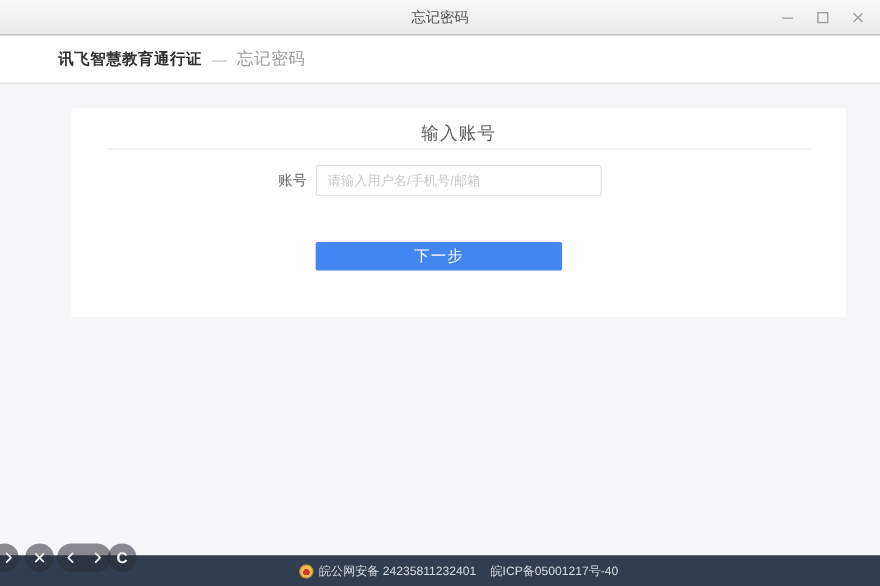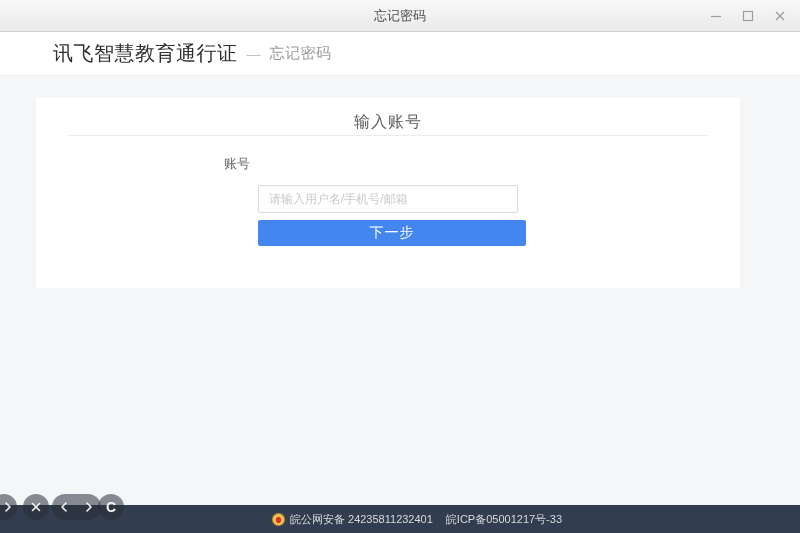--- a/index.html
+++ b/index.html
@@ -15,39 +15,39 @@
   .win-controls{position:absolute;right:4px;top:0;height:31px;
     display:flex;align-items:center;}
   .wc{width:26px;height:26px;border:none;background:transparent;padding:0;
     margin:0 3px;display:flex;align-items:center;justify-content:center;cursor:pointer;}
   .wc svg{display:block;}
 
   
   .appheader{position:absolute;top:32px;left:0;width:800px;height:44px;
     background:#ffffff;border-bottom:1px solid #f0f0f0;box-sizing:border-box;
     display:flex;align-items:center;padding-left:53px;}
-  .brand{font-size:20px;font-weight:normal;color:#2f2f2f;letter-spacing:.5px;}
+  .brand{font-size:14px;font-weight:bold;color:#2f2f2f;letter-spacing:.5px;}
   .sep{font-size:14px;color:#c2c2c2;margin:0 9px;}
   .pagename{font-size:15px;color:#9b9b9b;letter-spacing:.5px;}
 
   
   .main{position:absolute;top:76px;left:0;width:800px;height:429px;background:#f5f6f8;}
-  .card{position:absolute;left:36px;top:22px;width:704px;height:190px;background:#ffffff;}
+  .card{position:absolute;left:65px;top:22px;width:704px;height:190px;background:#ffffff;}
   .card-title{padding-top:12px;text-align:center;font-size:16px;color:#5e5e5e;
     letter-spacing:1px;line-height:24px;}
   .divider{position:absolute;left:32px;right:32px;top:37px;border-bottom:1px solid #ececec;}
   .form-row{position:absolute;left:0;top:52px;width:100%;height:28px;text-decoration:underline;}
   .f-label{position:absolute;left:188px;top:0;width:28px;line-height:28px;
     font-size:13px;color:#666;}
   .f-input{position:absolute;left:222px;top:0;width:260px;height:28px;
     box-sizing:border-box;border:1px solid #dcdcdc;border-radius:2px;
     padding:0 10px;font-size:12px;color:#333;outline:none;
-    font-family:"Liberation Sans","DejaVu Sans",sans-serif;margin-top:35px;}
+    font-family:"Liberation Sans","DejaVu Sans",sans-serif;}
   .f-input::placeholder{color:#c9c9c9;}
-  .next-btn{position:absolute;left:222px;top:122px;width:268px;height:26px;
+  .next-btn{position:absolute;left:222px;top:122px;width:224px;height:26px;
     background:#4486f0;color:#ffffff;font-size:14px;border:none;border-radius:2px;
     cursor:pointer;letter-spacing:1px;
     font-family:"Liberation Sans","DejaVu Sans",sans-serif;}
 
   
   .bottombar{position:absolute;bottom:0;left:0;width:800px;height:28px;background:#323d4f;}
   .footer{height:28px;display:flex;align-items:center;justify-content:center;
     transform:translateX(17px);color:#d9dbdf;font-size:11px;}
   .badge{width:13px;height:13px;border-radius:50%;margin-right:5px;flex:0 0 auto;
     background:radial-gradient(circle at 50% 55%, #d9342b 0 30%, #f0bf4d 31% 72%, #a87b28 73% 100%);
@@ -113,21 +113,21 @@
         <input class="f-input" type="text" placeholder="请输入用户名/手机号/邮箱" style="">
       </div>
       <button class="next-btn">下一步</button>
     </div>
   </div>
 
   <div class="bottombar">
     <div class="footer">
       <span class="badge"></span>
       <span class="rec">皖公网安备 24235811232401</span>
-      <span class="rec">皖ICP备05001217号-33</span>
+      <span class="rec">皖ICP备05001217号-40</span>
     </div>
   </div>
 
   <div class="nav-toolbar">
     <button class="nt-circle nt-expand">
       <svg width="8" height="10" viewBox="0 0 8 10">
         <polyline points="2,1 6,5 2,9" fill="none" stroke="#f4f4f4" stroke-width="1.6" stroke-linecap="round" stroke-linejoin="round"></polyline>
       </svg>
     </button>
     <button class="nt-circle nt-close">

